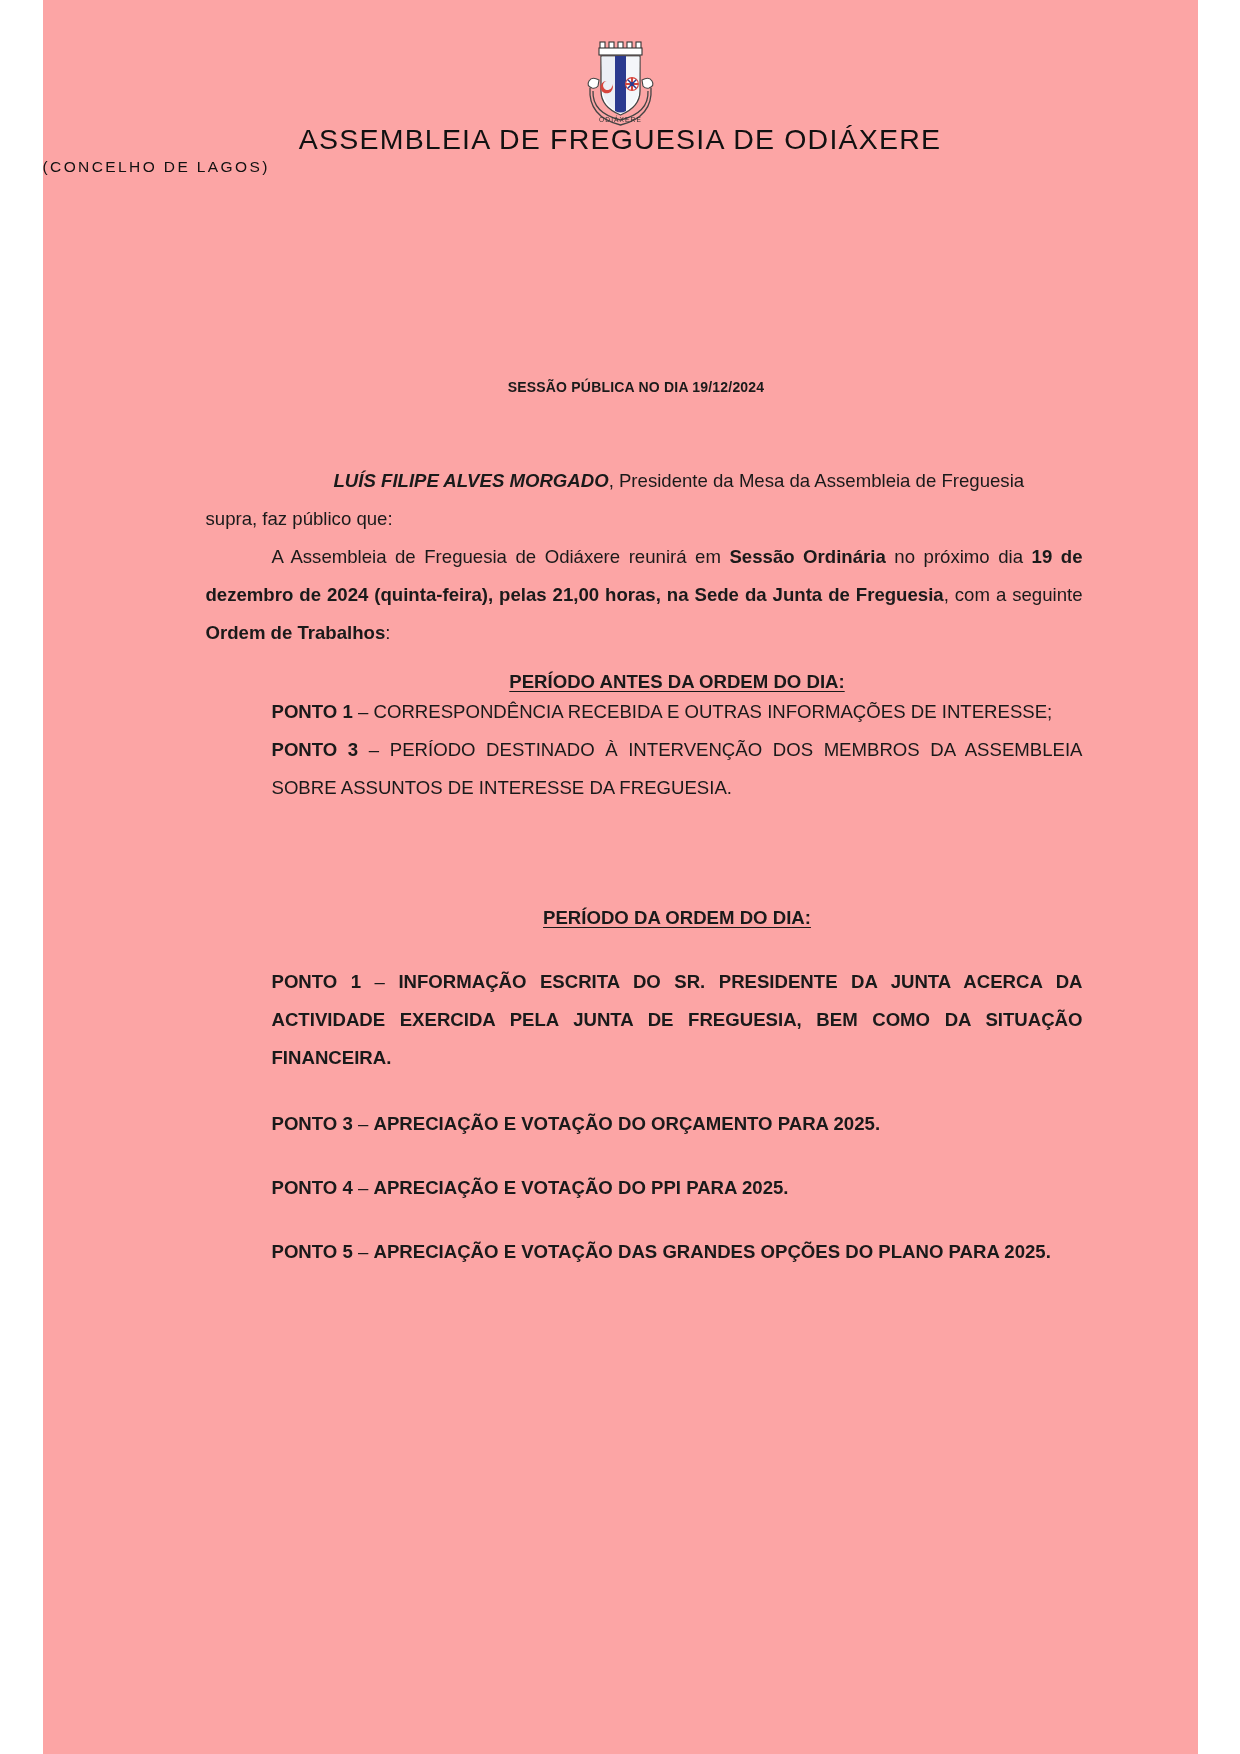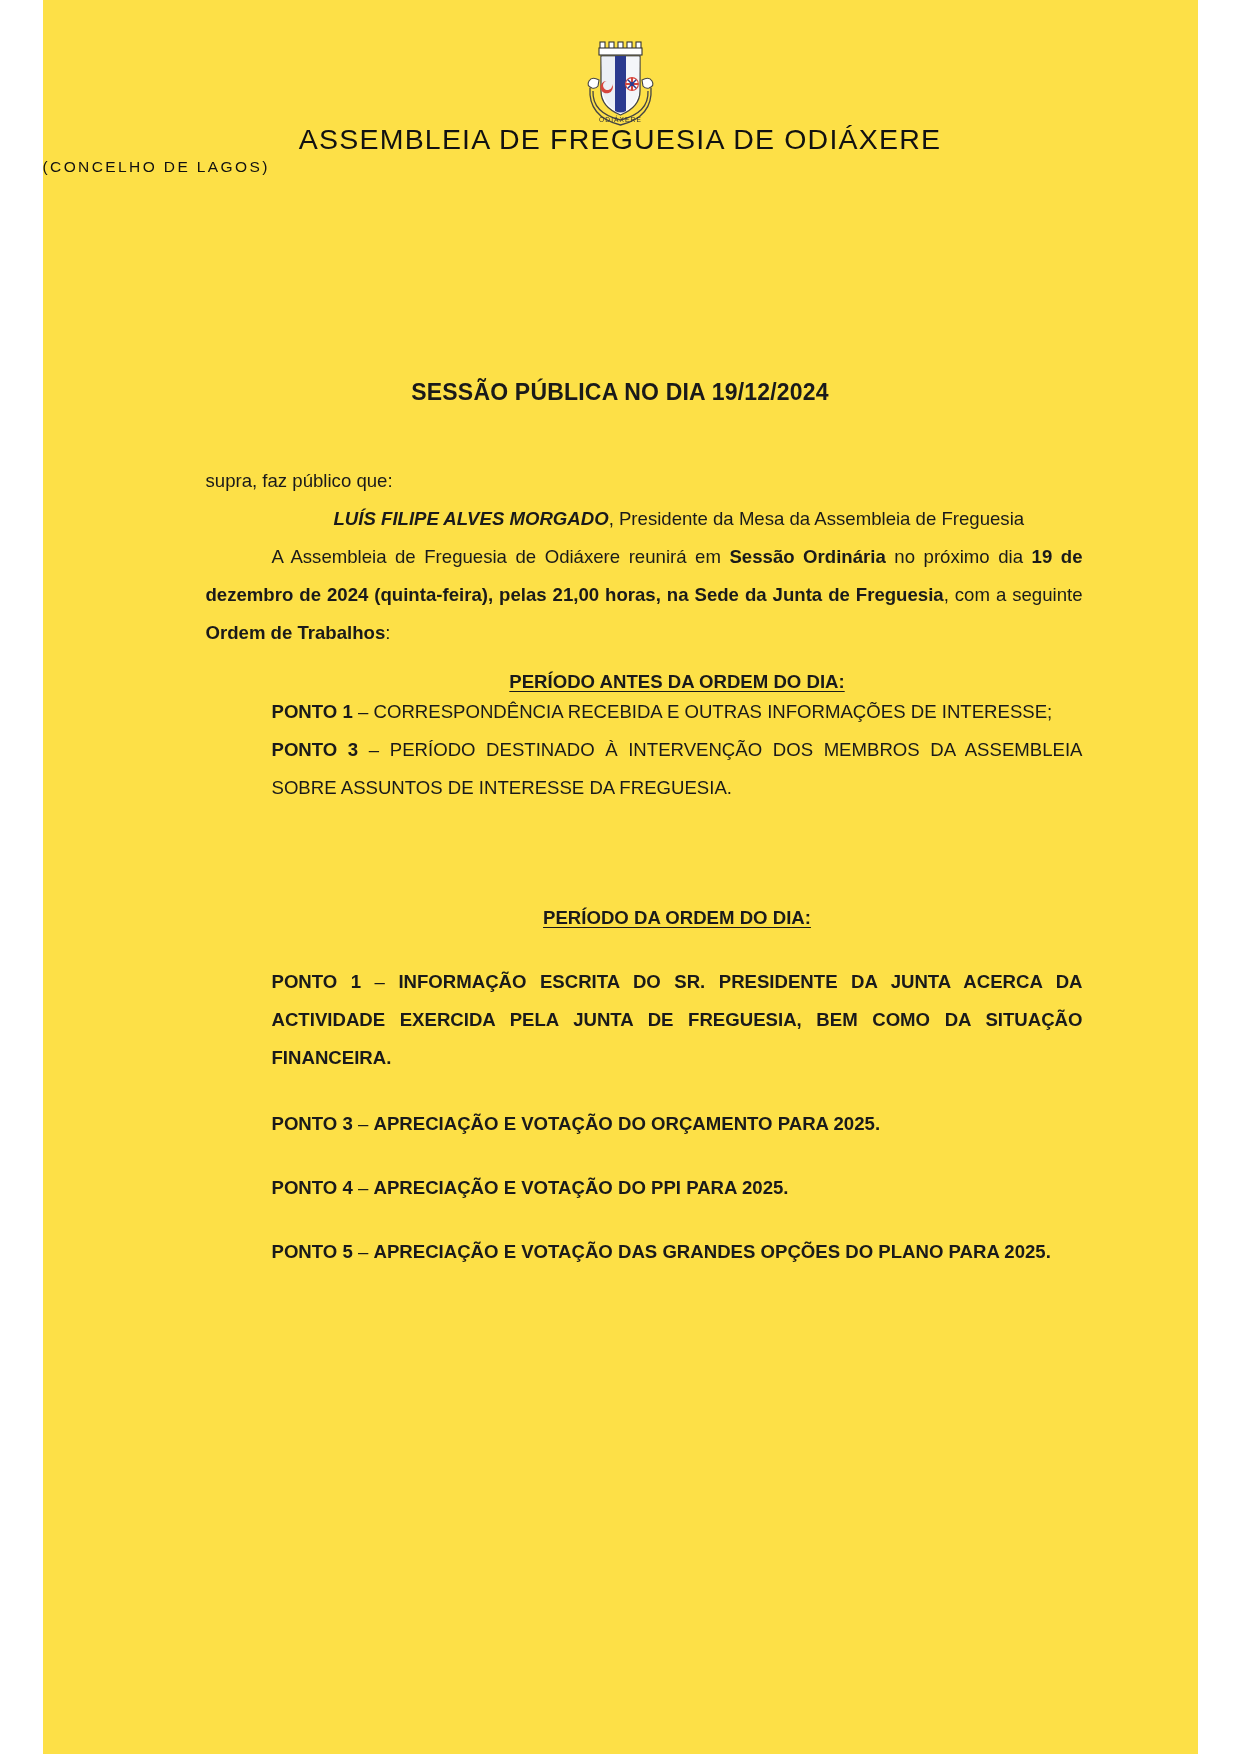--- a/index.html
+++ b/index.html
@@ -5,21 +5,21 @@
   html, body {
     margin: 0;
     padding: 0;
     background: #ffffff;
   }
   .page {
     position: relative;
     width: 1155px;
     height: 1754px;
     margin: 0 auto;
-    background: #fde047;
+    background: #fca5a5;
     font-family: "Liberation Sans", sans-serif;
     color: #1a1a1a;
     overflow: hidden;
   }
 
   
   .crest-wrap {
     position: absolute;
     top: 33px;
     left: 0;
@@ -70,24 +70,24 @@
     color: #3a3a3a;
   }
   .edital span {
     border-bottom: 4px solid #3a3a3a;
     padding-bottom: 2px;
   }
 
   .session-line {
     position: absolute;
     top: 379px;
-    left: 0;
-    width: 100%;
-    text-align: center;
-    font-size: 23px;
+    left: 16px;
+    width: 100%;
+    text-align: center;
+    font-size: 14px;
     font-weight: bold;
     letter-spacing: 0.2px;
     color: #1a1a1a;
   }
 
   
   .body-block {
     position: absolute;
     top: 462px;
     left: 163px;
@@ -180,22 +180,22 @@
     </svg>
   </div>
 
   <div class="org-title">ASSEMBLEIA DE FREGUESIA DE ODIÁXERE</div>
   <div class="org-sub">(CONCELHO DE LAGOS)</div>
 
 
   <div class="session-line">SESSÃO PÚBLICA NO DIA 19/12/2024</div>
 
   <div class="body-block">
+    <p class="para indent"><span class="bi">LUÍS FILIPE ALVES MORGADO</span><span>, Presidente da Mesa da Assembleia de Freguesia</span></p>
     <p class="para">supra, faz público que:</p>
-    <p class="para indent"><span class="bi">LUÍS FILIPE ALVES MORGADO</span><span>, Presidente da Mesa da Assembleia de Freguesia</span></p>
     <p class="para indent2"><span>A Assembleia de Freguesia de Odiáxere reunirá em </span><span class="b">Sessão Ordinária</span><span> no próximo dia </span><span class="b">19 de dezembro de 2024 (quinta-feira), pelas 21,00 horas, na Sede da Junta de Freguesia</span><span>, com a seguinte </span><span class="b">Ordem de Trabalhos</span><span>:</span></p>
   </div>
 
   <div class="agenda agenda-1">
     <p class="sec-head">PERÍODO ANTES DA ORDEM DO DIA:</p>
 
     <p class="item item-just"><span class="ponto">PONTO 1</span><span> – </span><span>CORRESPONDÊNCIA RECEBIDA E OUTRAS INFORMAÇÕES DE INTERESSE;</span></p>
 
 
     <p class="item"><span class="ponto">PONTO 3</span><span> – </span><span>PERÍODO DESTINADO À INTERVENÇÃO DOS MEMBROS DA ASSEMBLEIA SOBRE ASSUNTOS DE INTERESSE DA FREGUESIA.</span></p>

